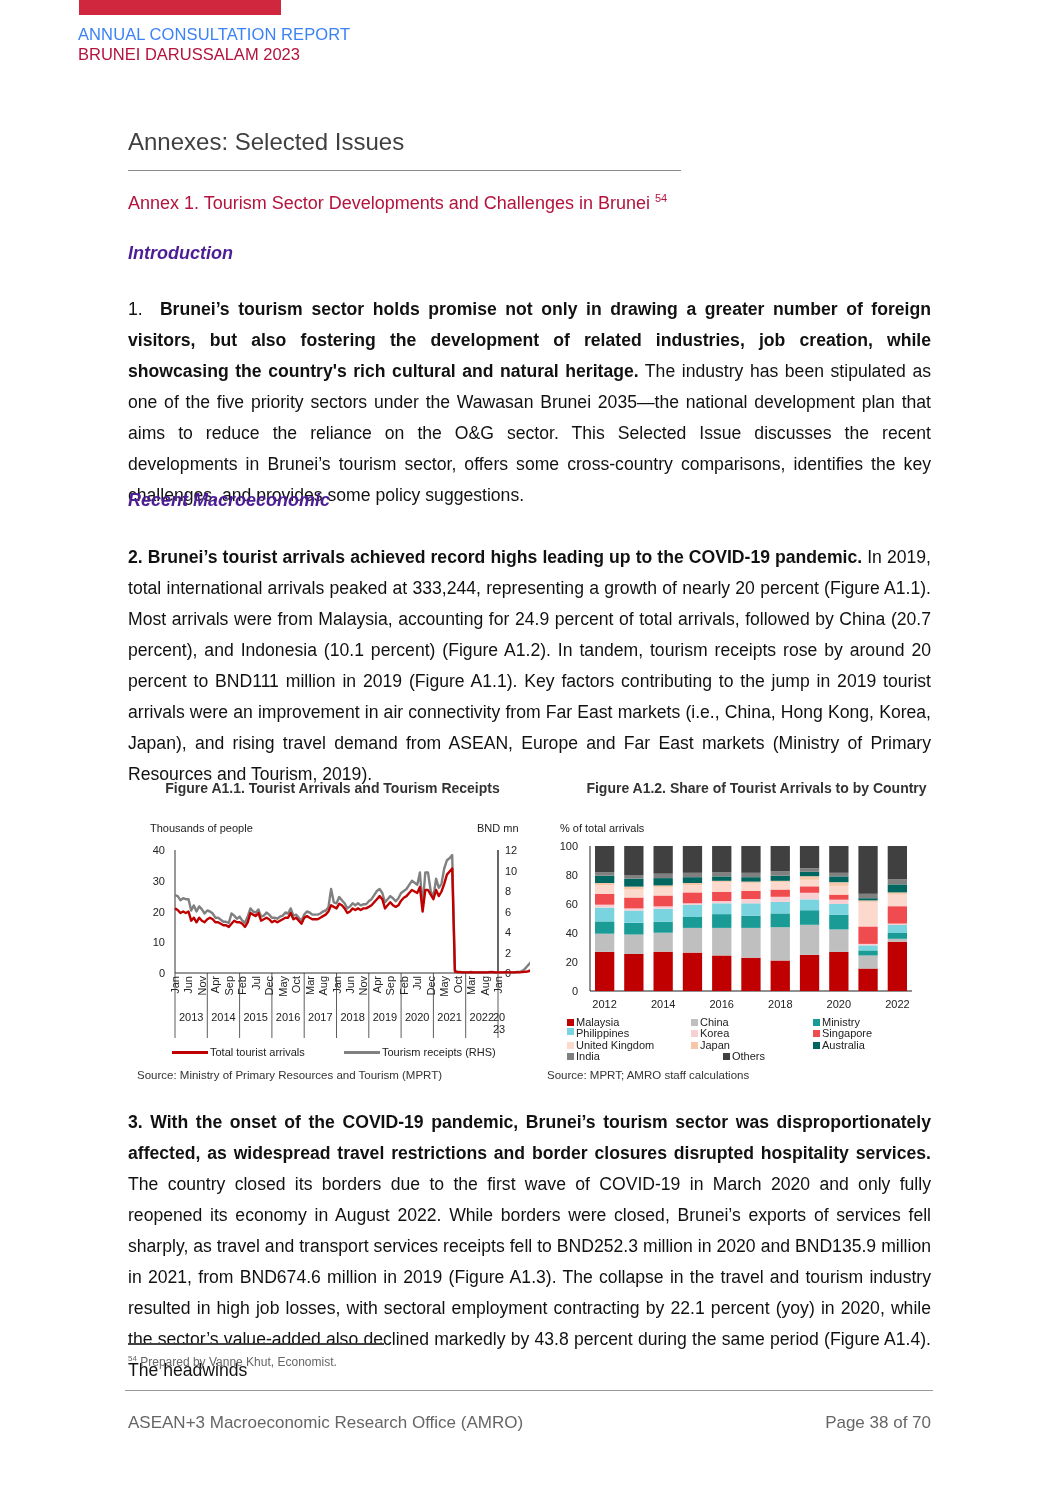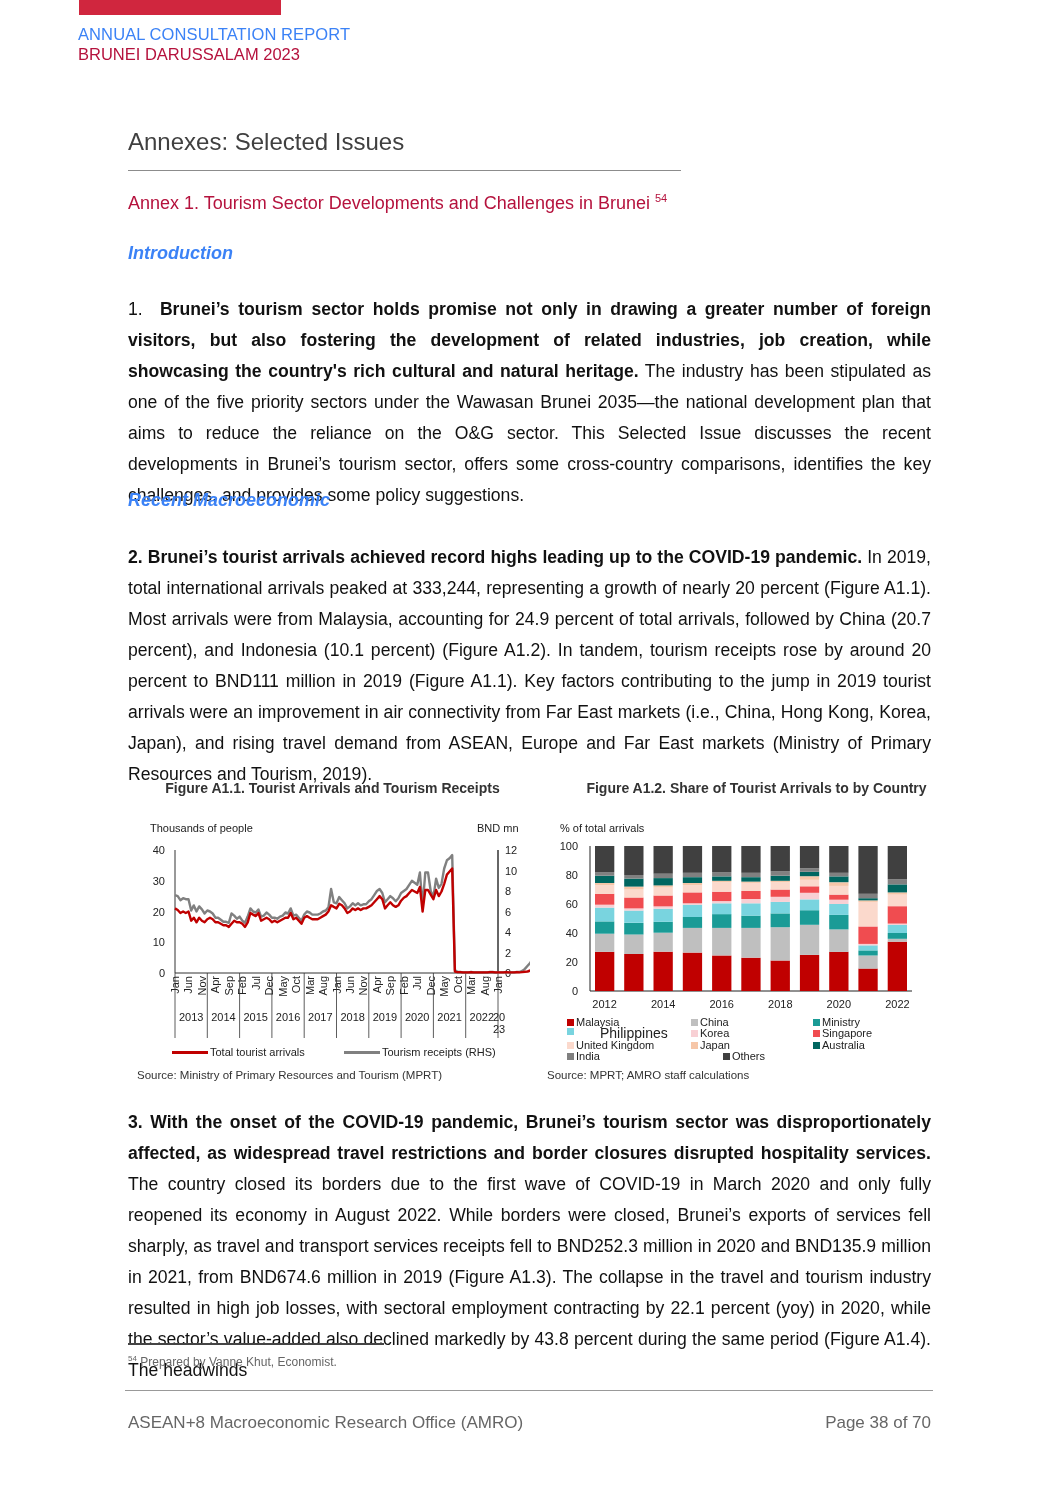--- a/index.html
+++ b/index.html
@@ -5,21 +5,21 @@
   html, body { margin:0; padding:0; background:#ffffff; }
   body { width:1058px; height:1497px; position:relative; overflow:hidden; font-family:"Liberation Sans", sans-serif; color:#1a1a1a; }
   .abs { position:absolute; }
   .topbar { left:79px; top:0; width:202px; height:15px; background:#d0263e; }
   .hdr1 { left:78px; top:25px; font-size:16.5px; color:#3b82f6; letter-spacing:0.1px; }
   .hdr2 { left:78px; top:45px; font-size:16.5px; color:#b5123d; }
   .h1 { left:128px; top:128px; font-size:24px; color:#404040; }
   .h1rule { left:128px; top:170px; width:553px; height:1px; background:#8c8c8c; }
   .annex { left:128px; top:193px; font-size:18px; color:#b5123d; }
   .annex sup { font-size:11px; vertical-align:top; position:relative; top:-1px; }
-  .sect { left:128px; font-size:18px; font-weight:bold; font-style:italic; color:#3b82f6; }
+  .sect { left:128px; font-size:18px; font-weight:bold; font-style:italic; color:#4c1d95; }
   .para { left:128px; width:803px; font-size:17.6px; line-height:31px; text-align:justify; color:#111; font-family:"Liberation Sans", sans-serif; }
   .para b { font-weight:bold; }
   .figtitle { font-size:14px; font-weight:bold; color:#333; text-align:center; line-height:19px; }
   .axis-label { font-size:11px; color:#222; }
   .src { font-size:11.5px; color:#333; }
   .legend { font-size:11px; color:#222; }
   .fnrule { left:128px; top:1343px; width:256px; height:2px; background:#444; }
   .fn { left:128px; top:1354px; font-size:12px; color:#666; }
   .fn sup { font-size:8px; }
   .footrule { left:125px; top:1390px; width:808px; height:1px; background:#999; }
@@ -279,21 +279,21 @@
       <span>Malaysia</span>
     </div>
     <div style="font-size: 11px; color: rgb(34, 34, 34); display: flex; align-items: center; white-space: nowrap;">
       <span style="display: inline-block; width: 7px; height: 7px; background: rgb(191, 191, 191); margin-right: 2px;"></span>
       <span>China</span>
     </div>
     <div style="font-size: 11px; color: rgb(34, 34, 34); display: flex; align-items: center; white-space: nowrap;">
       <span style="display: inline-block; width: 7px; height: 7px; background: rgb(26, 155, 150); margin-right: 2px;"></span>
       <span>Ministry</span>
     </div>
-    <div style="font-size: 14px; color: rgb(34, 34, 34); display: flex; align-items: flex-start; white-space: nowrap; gap: 24px;">
+    <div style="font-size: 11px; color: rgb(34, 34, 34); display: flex; align-items: flex-start; white-space: nowrap;">
       <span style="display: inline-block; width: 7px; height: 7px; background: rgb(121, 212, 223); margin-right: 2px;"></span>
       <span>Philippines</span>
     </div>
     <div style="font-size: 11px; color: rgb(34, 34, 34); display: flex; align-items: center; white-space: nowrap;">
       <span style="display: inline-block; width: 7px; height: 7px; background: rgb(248, 208, 212); margin-right: 2px;"></span>
       <span>Korea</span>
     </div>
     <div style="font-size: 11px; color: rgb(34, 34, 34); display: flex; align-items: center; white-space: nowrap;">
       <span style="display: inline-block; width: 7px; height: 7px; background: rgb(240, 76, 80); margin-right: 2px;"></span>
       <span>Singapore</span>
@@ -324,14 +324,14 @@
 <div class="abs para" style="top:1107px;">
   <b>3. With the onset of the COVID-19 pandemic, Brunei’s tourism sector was disproportionately affected, as widespread travel restrictions and border closures disrupted hospitality services.</b><span> The country closed its borders due to the first wave of COVID-19 in March 2020 and only fully reopened its economy in August 2022. While borders were closed, </span><span>Brunei’s exports of services fell sharply</span><span>, as travel and transport services receipts fell to BND252.3 million in 2020 and BND135.9 million in 2021, from BND674.6 million in 2019 (Figure A1.3). The collapse in the travel and tourism industry resulted in high job losses, with sectoral employment contracting by 22.1 percent (yoy) in </span><span>2020, while the sector’s</span><span> value-added also declined markedly by 43.8 percent during the same period (Figure A1.4). The headwinds</span>
 </div>
 
 <div class="abs fnrule"></div>
 <div class="abs fn">
   <sup>54</sup>
   <span>Prepared by Vanne Khut, Economist.</span>
 </div>
 <div class="abs footrule"></div>
-<div class="abs foot" style="left:128px;">ASEAN+8 Macroeconomic Research Office (AMRO)</div>
+<div class="abs foot" style="left:128px;">ASEAN+3 Macroeconomic Research Office (AMRO)</div>
 <div class="abs foot" style="right:127px;">Page 38 of 70</div>
 
 </body></html>

